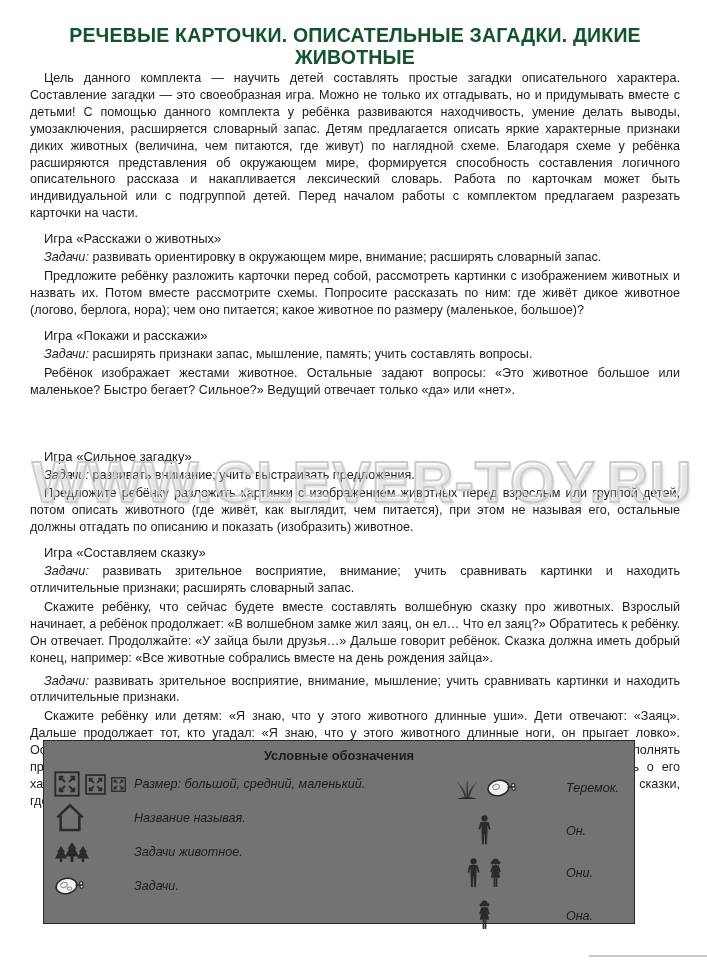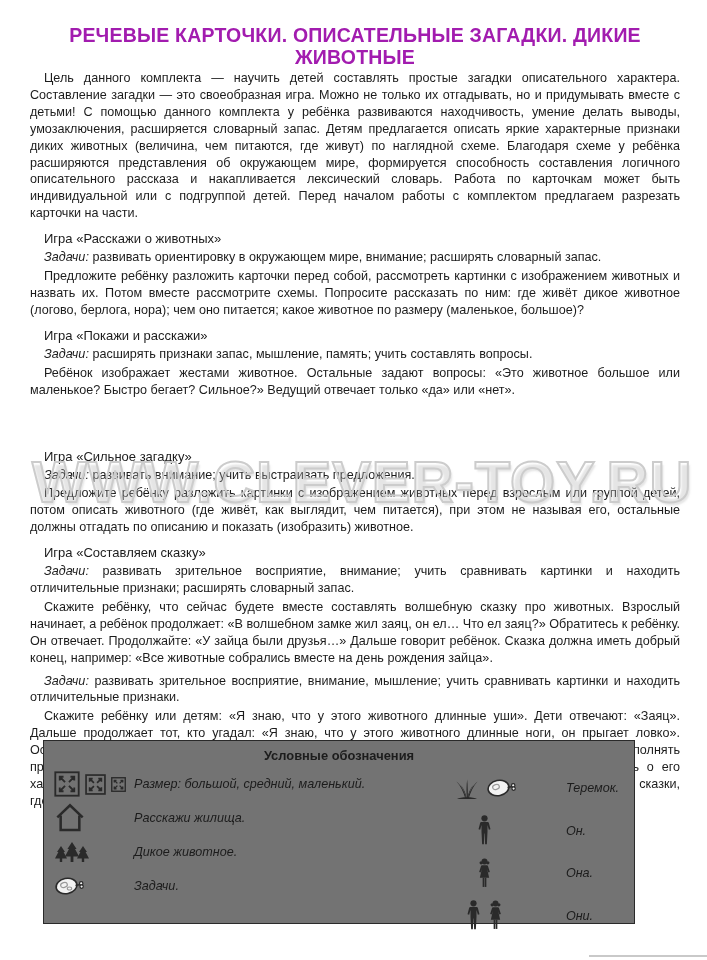--- a/index.html
+++ b/index.html
@@ -3,21 +3,21 @@
 <meta charset="utf-8">
 <style>
   html,body{margin:0;padding:0;}
   body{
     width:707px;height:960px;position:relative;background:#ffffff;
     font-family:"Liberation Sans",sans-serif;color:#1c1c1c;overflow:hidden;
   }
   .content{position:absolute;left:30px;width:650px;top:0;}
   h1.page-title{
     margin:24px 0 0;font-size:19.5px;line-height:22px;text-align:center;
-    font-weight:bold;letter-spacing:.2px;color:#a21caf;
+    font-weight:bold;letter-spacing:.2px;color:#14532d;
   }
   .greeting{margin-top:13px;font-weight:bold;font-size:12.8px;text-indent:14px;}
   p.body-text{
     font-size:12.6px;line-height:16.9px;text-align:justify;
     text-indent:14px;margin:2px 0 0;
   }
   .game{margin-top:6px;}
   .game.gap-before{margin-top:50px;}
   .game h2{font-size:13px;font-weight:normal;margin:9px 0 3px;text-indent:14px;}
   .tasks em{font-style:italic;}
@@ -107,32 +107,32 @@
         <span class="legend-label">Размер: большой, средний, маленький.</span>
       </div>
 
       <div class="lrow">
         <span class="icon-cell">
           <svg width="32" height="32" viewBox="0 0 24 24" fill="none" stroke="#2a2a2a" stroke-width="1.9">
             <path d="M2.5 11.5 L12 2.5 L21.5 11.5"></path>
             <path d="M5 10.2 V21 H19 V10.2"></path>
           </svg>
         </span>
-        <span class="legend-label">Расскажи жилища.</span>
+        <span class="legend-label">Название называя.</span>
       </div>
 
       <div class="lrow">
         <span class="icon-cell">
           <svg width="36" height="24" viewBox="0 0 36 24" fill="#2a2a2a">
             <path d="M7 6 L11 12 L9.6 12 L13 18.5 L8.2 18.5 L8.2 22 L5.8 22 L5.8 18.5 L1 18.5 L4.4 12 L3 12 Z"></path>
             <path d="M18 2 L22.6 9 L21 9 L25 16.5 L19.4 16.5 L19.4 22 L16.6 22 L16.6 16.5 L11 16.5 L15 9 L13.4 9 Z"></path>
             <path d="M29 6 L33 12 L31.6 12 L35 18.5 L30.2 18.5 L30.2 22 L27.8 22 L27.8 18.5 L23 18.5 L26.4 12 L25 12 Z"></path>
           </svg>
         </span>
-        <span class="legend-label">Дикое животное.</span>
+        <span class="legend-label">Задачи животное.</span>
       </div>
 
 
       <div class="lrow">
         <span class="icon-cell">
           <svg width="30" height="22" viewBox="0 0 30 22">
             <ellipse cx="12.5" cy="11" rx="10.5" ry="7.6" fill="#f3f3f3" stroke="#2a2a2a" stroke-width="1.6" transform="rotate(-12 12.5 11)"></ellipse>
             <path d="M21.5 10.5 C24 9.7 25.3 9.5 26.6 9.8" fill="none" stroke="#2a2a2a" stroke-width="1.4"></path>
             <circle cx="27.2" cy="8.4" r="1.7" fill="#f3f3f3" stroke="#2a2a2a" stroke-width="1.2"></circle>
             <circle cx="27.6" cy="11.6" r="1.7" fill="#f3f3f3" stroke="#2a2a2a" stroke-width="1.2"></circle>
@@ -172,47 +172,47 @@
           <svg width="15" height="31" viewBox="0 0 14 30" fill="#2a2a2a">
             <circle cx="7" cy="3.2" r="3"></circle>
             <path d="M4.2 6.8 L9.8 6.8 C10.6 6.8 11.1 7.3 11.3 8.1 L12.8 13.8 L11.2 14.3 L9.9 9.6 L9.9 16.2 L9.3 28.2 L7.6 28.2 L7.2 18 L6.8 18 L6.4 28.2 L4.7 28.2 L4.1 16.2 L4.1 9.6 L2.8 14.3 L1.2 13.8 L2.7 8.1 C2.9 7.3 3.4 6.8 4.2 6.8 Z"></path>
           </svg>
         </span>
         <span class="legend-label">Он.</span>
       </div>
 
       <div class="rrow">
         <span class="icon-cell">
+          <svg width="15" height="31" viewBox="0 0 14 30" fill="#2a2a2a">
+            <circle cx="7" cy="3.2" r="3"></circle>
+            <path d="M4.2 6.8 L9.8 6.8 C10.6 6.8 11.1 7.3 11.3 8.1 L12.8 13.8 L11.2 14.3 L9.9 9.6 L9.9 16.2 L9.3 28.2 L7.6 28.2 L7.2 18 L6.8 18 L6.4 28.2 L4.7 28.2 L4.1 16.2 L4.1 9.6 L2.8 14.3 L1.2 13.8 L2.7 8.1 C2.9 7.3 3.4 6.8 4.2 6.8 Z"></path>
+          </svg>
           <svg width="17" height="31" viewBox="0 0 16 30" fill="#2a2a2a">
             <circle cx="4.7" cy="4.7" r="1.5"></circle>
             <circle cx="11.3" cy="4.7" r="1.5"></circle>
             <circle cx="8" cy="3.4" r="2.9"></circle>
             <path d="M6 7 L10 7 C10.8 7 11.3 7.5 11.5 8.2 L13.2 13.6 L11.7 14.1 L10.6 10.7 L12.5 19.2 L3.5 19.2 L5.4 10.7 L4.3 14.1 L2.8 13.6 L4.5 8.2 C4.7 7.5 5.2 7 6 7 Z"></path>
             <rect x="6.2" y="19.2" width="1.6" height="8.8"></rect>
             <rect x="8.2" y="19.2" width="1.6" height="8.8"></rect>
           </svg>
         </span>
-        <span class="legend-label">Она.</span>
-      </div>
-
-      <div class="rrow">
-        <span class="icon-cell">
-          <svg width="15" height="31" viewBox="0 0 14 30" fill="#2a2a2a">
-            <circle cx="7" cy="3.2" r="3"></circle>
-            <path d="M4.2 6.8 L9.8 6.8 C10.6 6.8 11.1 7.3 11.3 8.1 L12.8 13.8 L11.2 14.3 L9.9 9.6 L9.9 16.2 L9.3 28.2 L7.6 28.2 L7.2 18 L6.8 18 L6.4 28.2 L4.7 28.2 L4.1 16.2 L4.1 9.6 L2.8 14.3 L1.2 13.8 L2.7 8.1 C2.9 7.3 3.4 6.8 4.2 6.8 Z"></path>
-          </svg>
+        <span class="legend-label">Они.</span>
+      </div>
+
+      <div class="rrow">
+        <span class="icon-cell">
           <svg width="17" height="31" viewBox="0 0 16 30" fill="#2a2a2a">
             <circle cx="4.7" cy="4.7" r="1.5"></circle>
             <circle cx="11.3" cy="4.7" r="1.5"></circle>
             <circle cx="8" cy="3.4" r="2.9"></circle>
             <path d="M6 7 L10 7 C10.8 7 11.3 7.5 11.5 8.2 L13.2 13.6 L11.7 14.1 L10.6 10.7 L12.5 19.2 L3.5 19.2 L5.4 10.7 L4.3 14.1 L2.8 13.6 L4.5 8.2 C4.7 7.5 5.2 7 6 7 Z"></path>
             <rect x="6.2" y="19.2" width="1.6" height="8.8"></rect>
             <rect x="8.2" y="19.2" width="1.6" height="8.8"></rect>
           </svg>
         </span>
-        <span class="legend-label">Они.</span>
+        <span class="legend-label">Она.</span>
       </div>
 
     </div>
   </div>
 </div>
 
 <div class="bottom-line"></div>
 
 </body></html>

